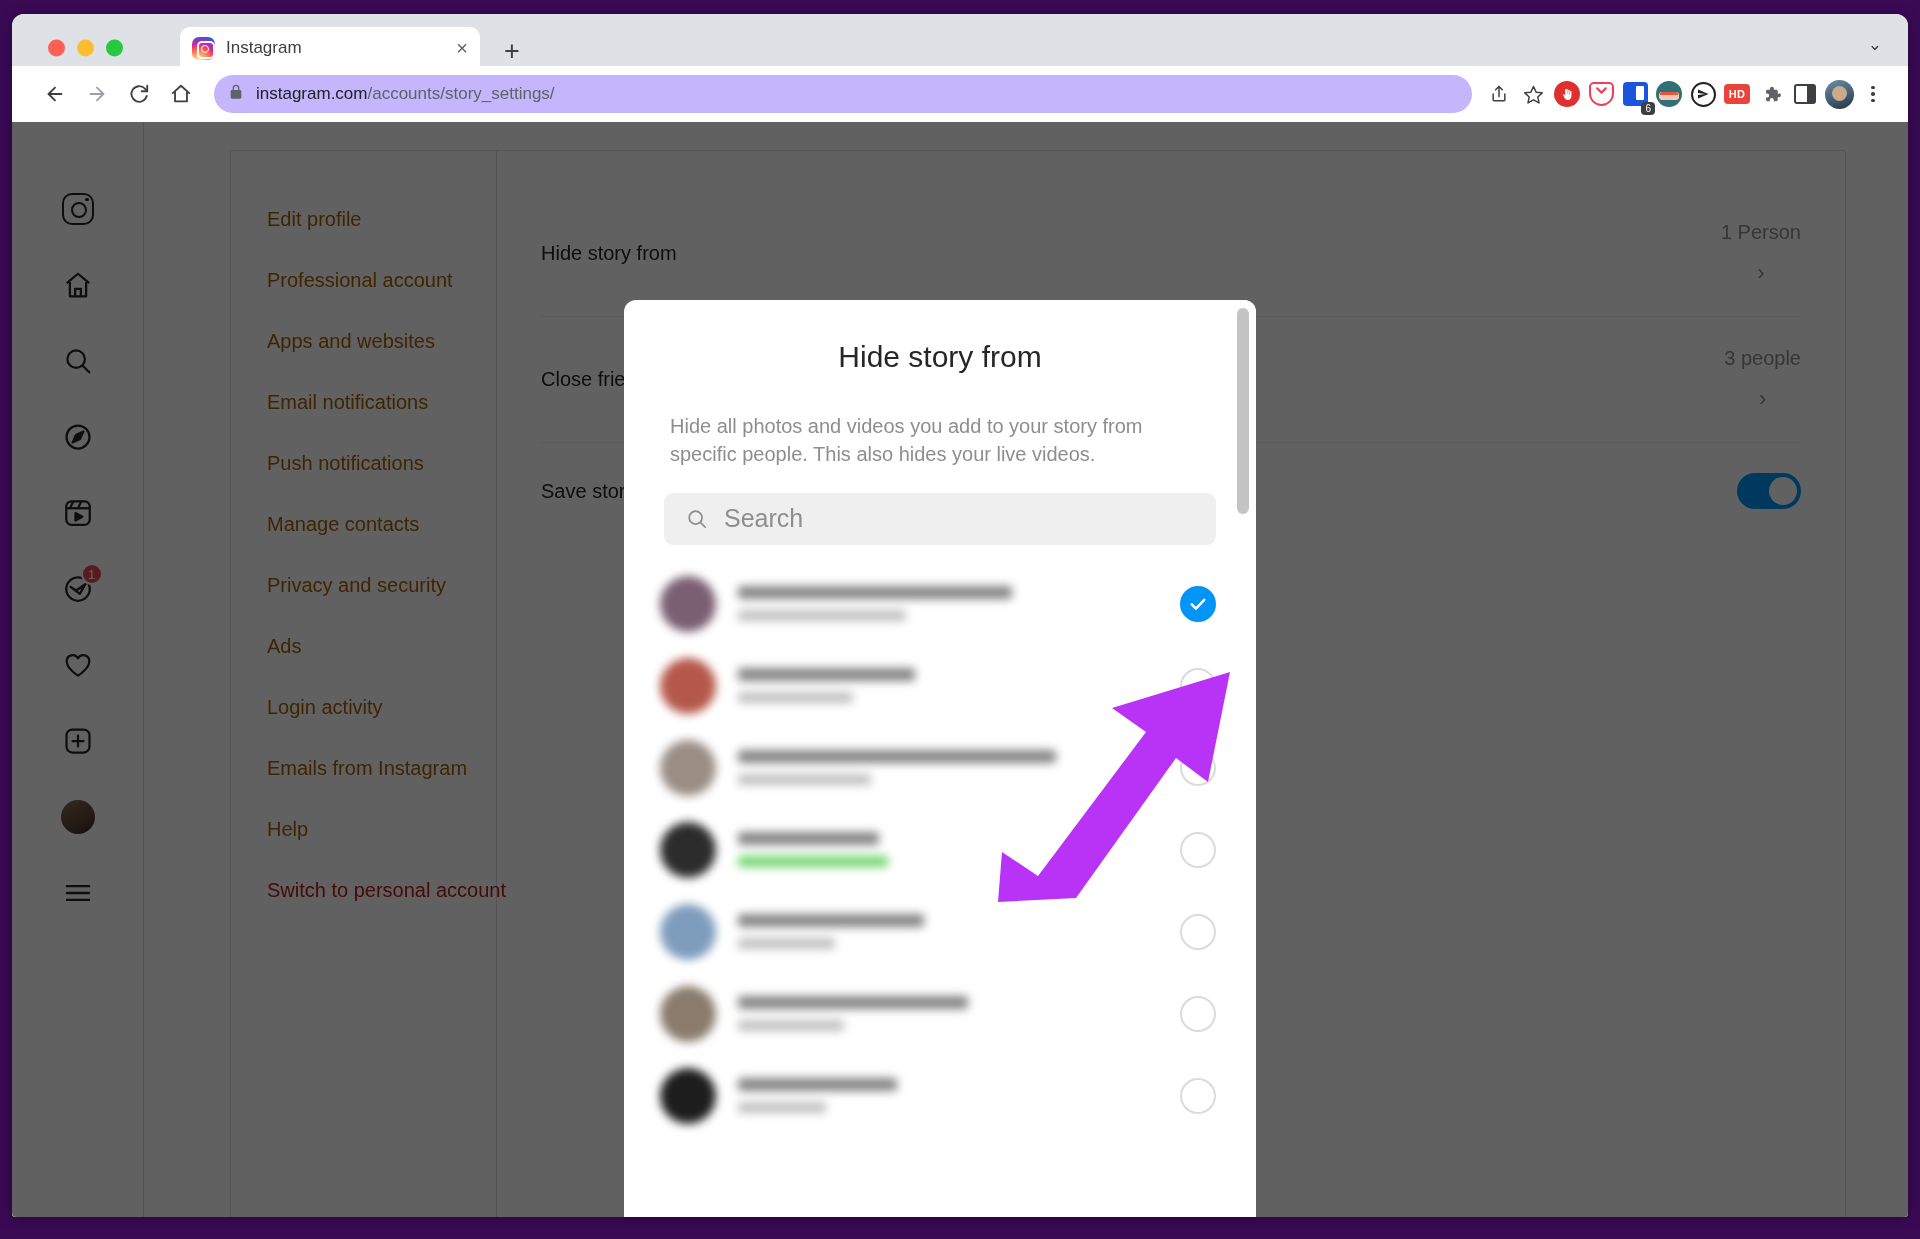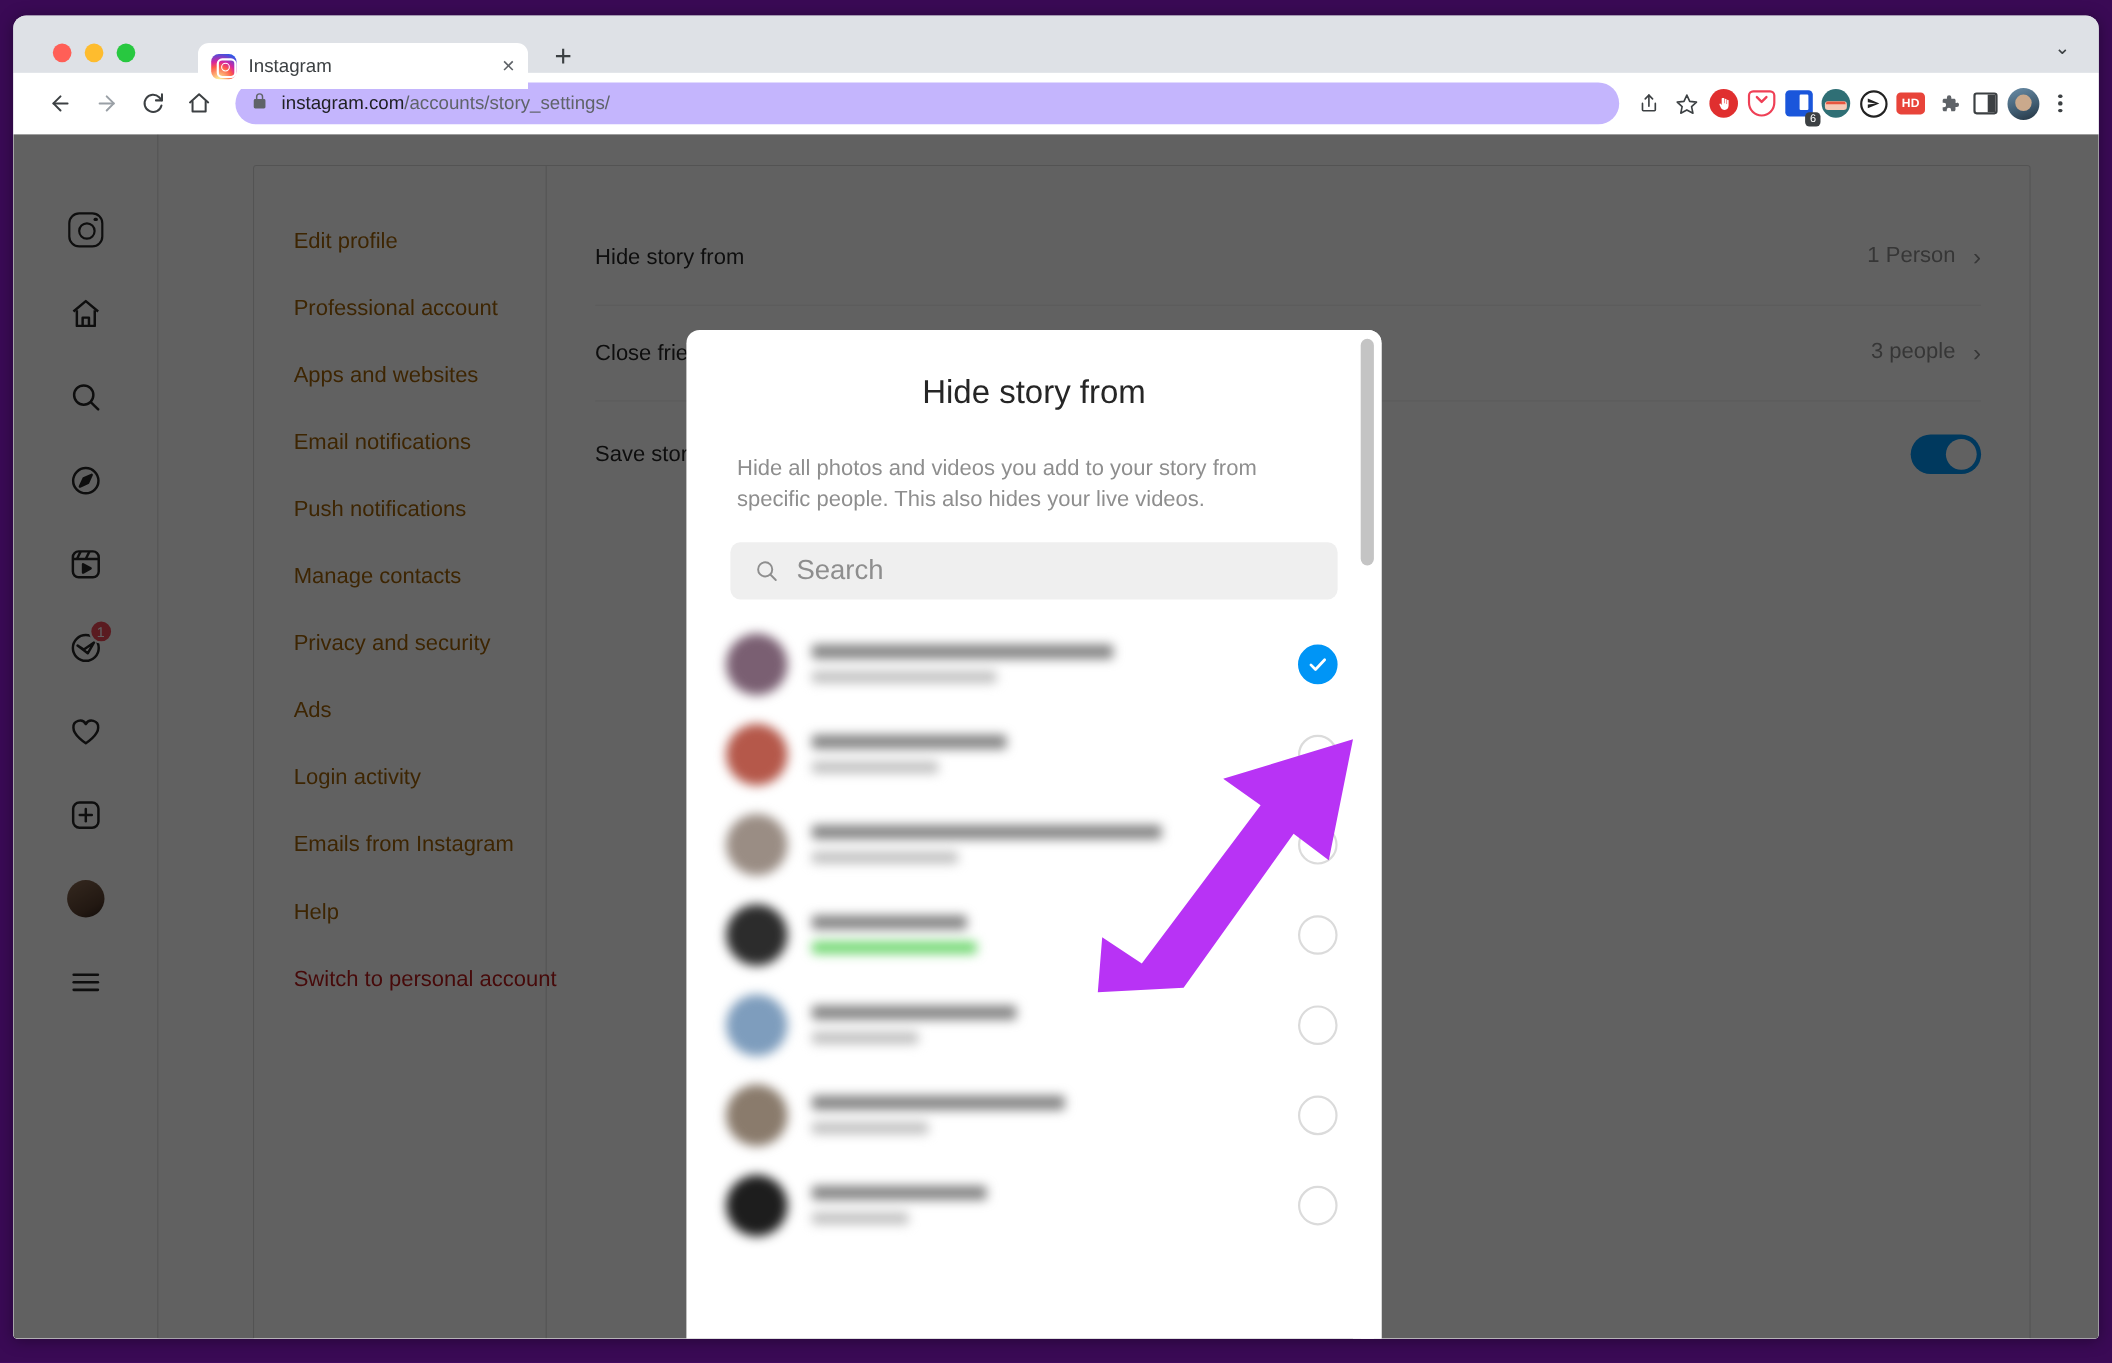--- a/index.html
+++ b/index.html
@@ -31,21 +31,21 @@
   #tabstrip {
     height: 52px; background: #dee1e6; position: relative;
   }
   .traffic {
     position:absolute; top:34px; display:flex; gap:12px; left:36px;
     transform: translateY(-50%);
   }
   .dot { width:17px; height:17px; border-radius:50%; }
   .dot.red{background:#ff5f57;} .dot.yel{background:#febc2e;} .dot.grn{background:#28c840;}
   #tab {
-    position:absolute; left:168px; top:25px; width:300px; height:42px;
+    position:absolute; left:168px; top:13px; width:300px; height:42px;
     background:#fff; border-radius:10px 10px 0 0;
     display:flex; align-items:center; padding:0 12px; gap:11px;
   }
   #tab .favicon{
     width:23px;height:23px;border-radius:7px;flex:0 0 auto;
     background:
       radial-gradient(circle at 30% 107%, #fdf497 0%, #fdf497 5%, #fd5949 45%,#d6249f 60%,#285AEB 90%);
     position:relative;
   }
   #tab .favicon::before{
@@ -204,21 +204,21 @@
     white-space:nowrap;
   }
   .menuitem.link{ color:#b91c1c; font-weight:normal; }
   #settingsbody{ flex:1; padding:40px 44px 0 44px; position:relative;}
   .settingrow{
     display:flex; align-items:center; justify-content:space-between;
     padding:30px 0; border-bottom:1px solid #efefef;
   }
   .settingrow:last-of-type{ border-bottom:none; }
   .srlabel{ font-size:20px; color:#262626; }
-  .srvalue{ font-size:20px; color:#8e8e8e; display:flex; gap:16px;}
+  .srvalue{ font-size:20px; color:#8e8e8e; display:flex; align-items:center; gap:16px;flex-direction:column;}
   .chev{ font-size:22px; color:#8e8e8e; }
   .toggle{
     width:64px;height:36px;border-radius:18px;background:#0095f6;position:relative;
     cursor:pointer;
   }
   .toggle::after{
     content:"";position:absolute;right:4px;top:4px;width:28px;height:28px;
     background:#fff;border-radius:50%;
   }
   

